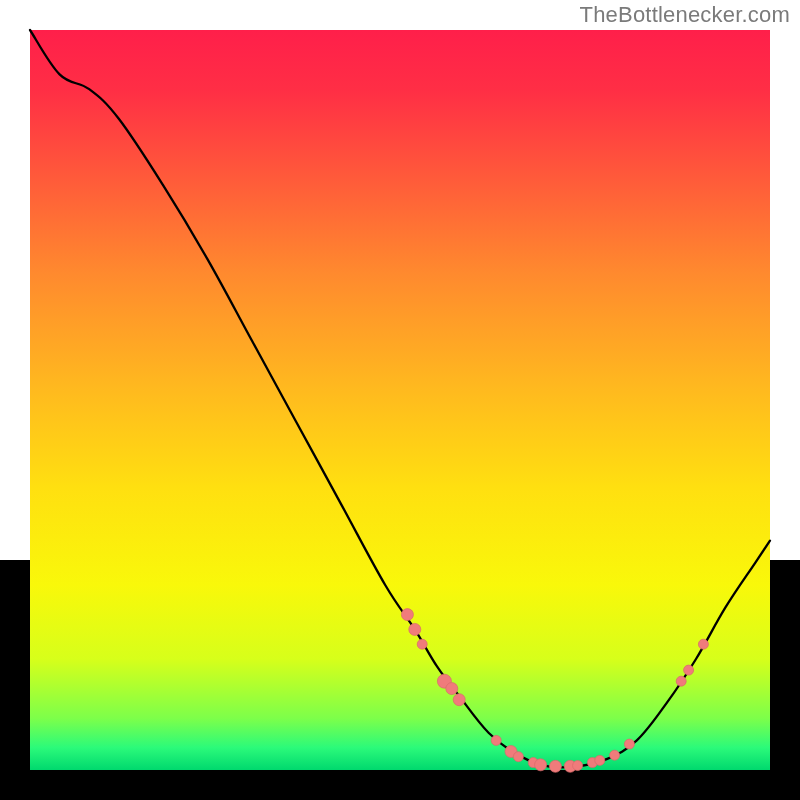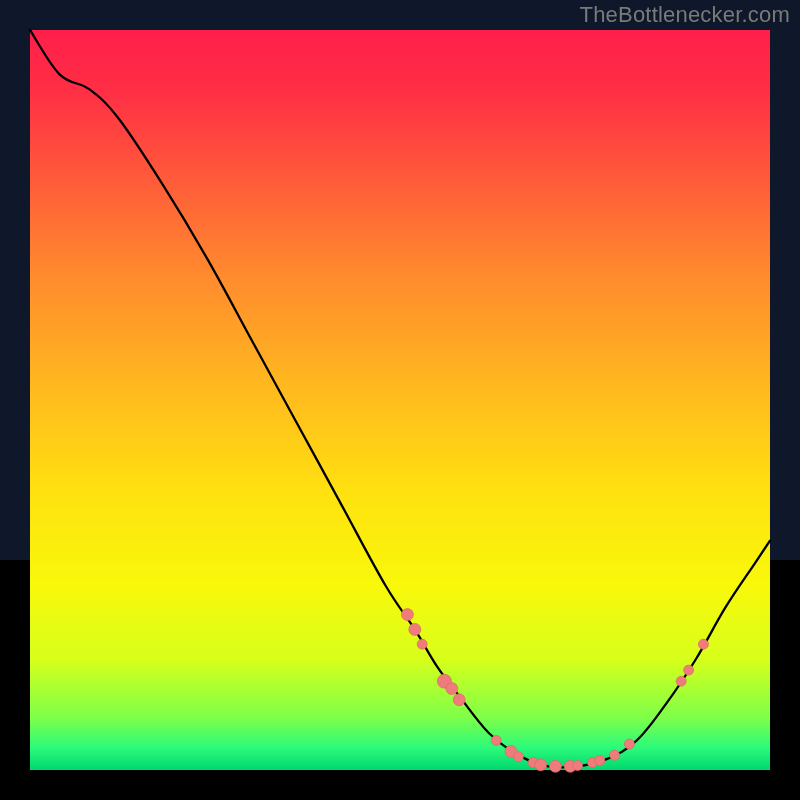--- a/index.html
+++ b/index.html
@@ -9,21 +9,21 @@
     height: 800px;
     overflow: hidden;
     background: #000;
     font-family: Arial, Helvetica, sans-serif;
   }
   .outer {
     position: absolute;
     left: 0; top: 0;
     width: 800px;
     height: 560px;
-    background: #0f172a;
+    background: #ffffff;
   }
   .attribution {
     position: absolute;
     top: 2px;
     right: 10px;
     color: #7a7a7a;
     font-size: 22px;
     font-weight: 400;
     letter-spacing: 0.2px;
   }

